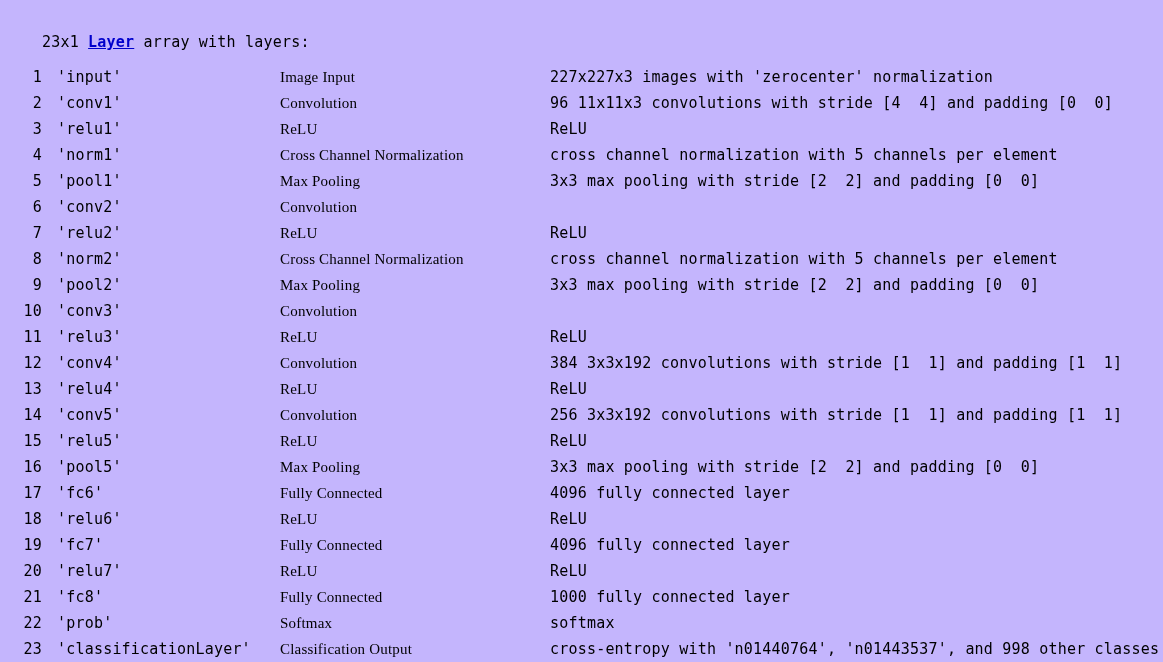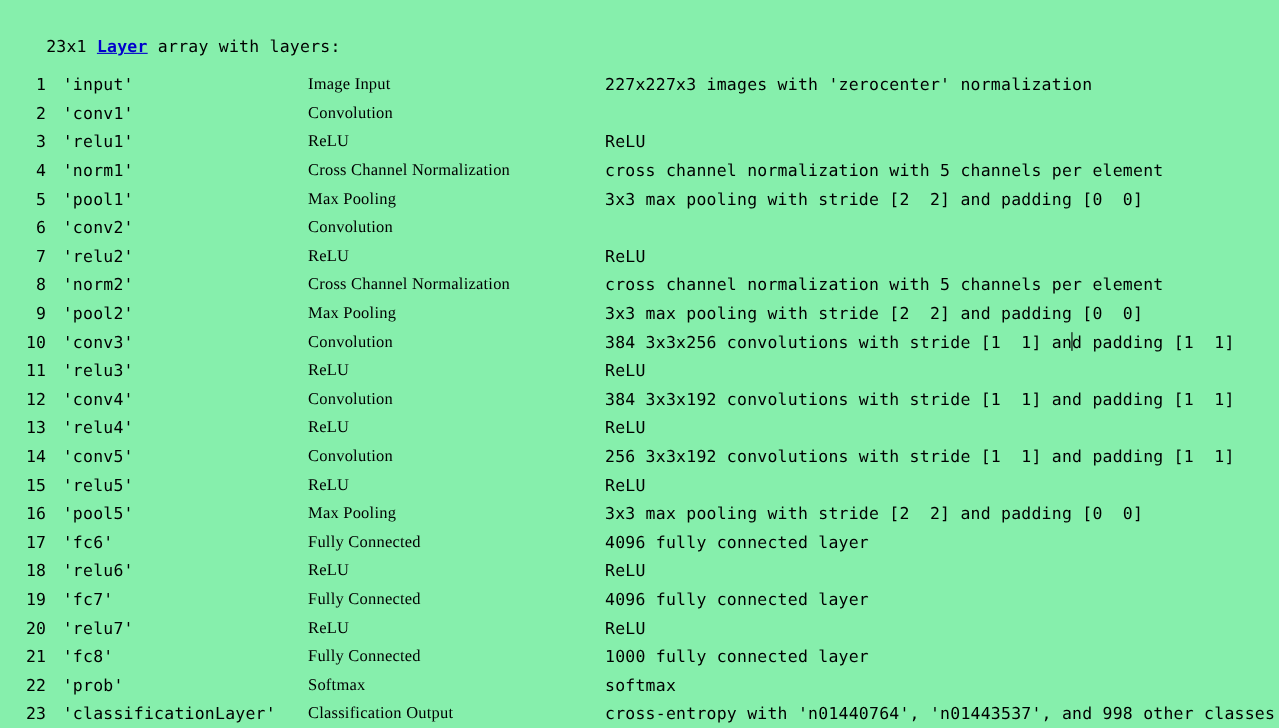--- a/index.html
+++ b/index.html
@@ -12,21 +12,21 @@
     height: 662px;
     overflow: hidden;
     font-family: "DejaVu Sans Mono", "Liberation Mono", monospace;
     color: #000000;
     -webkit-font-smoothing: antialiased;
   }
   #console {
     position: relative;
     width: 1163px;
     height: 662px;
-    background: #86efac;
+    background: #c4b5fd;
   }
   .header-line {
     position: absolute;
     left: 5px;
     top: 12px;
     font-size: 15px;
     line-height: 20px;
     white-space: pre;
     letter-spacing: 0.2px;
   }
@@ -88,29 +88,29 @@
 <body>
 
 <div id="console">
 
   <div class="header-line">
     <span>23x1 </span><span class="link">Layer</span><span> array with layers:</span>
   </div>
 
   <div class="rows" id="rows-container">
       <div class="row"><span class="col-index">1</span><span class="col-name">'input'</span><span class="col-type">Image Input</span><span class="col-desc caret-host">227x227x3 images with 'zerocenter' normalization</span></div>
-      <div class="row"><span class="col-index">2</span><span class="col-name">'conv1'</span><span class="col-type">Convolution</span></div>
+      <div class="row"><span class="col-index">2</span><span class="col-name">'conv1'</span><span class="col-type">Convolution</span><span class="col-desc caret-host">96 11x11x3 convolutions with stride [4  4] and padding [0  0]</span></div>
       <div class="row"><span class="col-index">3</span><span class="col-name">'relu1'</span><span class="col-type">ReLU</span><span class="col-desc caret-host">ReLU</span></div>
       <div class="row"><span class="col-index">4</span><span class="col-name">'norm1'</span><span class="col-type">Cross Channel Normalization</span><span class="col-desc caret-host">cross channel normalization with 5 channels per element</span></div>
       <div class="row"><span class="col-index">5</span><span class="col-name">'pool1'</span><span class="col-type">Max Pooling</span><span class="col-desc caret-host">3x3 max pooling with stride [2  2] and padding [0  0]</span></div>
       <div class="row"><span class="col-index">6</span><span class="col-name">'conv2'</span><span class="col-type">Convolution</span></div>
       <div class="row"><span class="col-index">7</span><span class="col-name">'relu2'</span><span class="col-type">ReLU</span><span class="col-desc caret-host">ReLU</span></div>
       <div class="row"><span class="col-index">8</span><span class="col-name">'norm2'</span><span class="col-type">Cross Channel Normalization</span><span class="col-desc caret-host">cross channel normalization with 5 channels per element</span></div>
       <div class="row"><span class="col-index">9</span><span class="col-name">'pool2'</span><span class="col-type">Max Pooling</span><span class="col-desc caret-host">3x3 max pooling with stride [2  2] and padding [0  0]</span></div>
-      <div class="row"><span class="col-index">10</span><span class="col-name">'conv3'</span><span class="col-type">Convolution</span><span class="col-desc caret-host"><span>384 3x3x256 convolutions with stride [1  1] an</span><span class="caret"></span><span>d padding [1  1]</span></span></div>
+      <div class="row"><span class="col-index">10</span><span class="col-name">'conv3'</span><span class="col-type">Convolution</span></div>
       <div class="row"><span class="col-index">11</span><span class="col-name">'relu3'</span><span class="col-type">ReLU</span><span class="col-desc caret-host">ReLU</span></div>
       <div class="row"><span class="col-index">12</span><span class="col-name">'conv4'</span><span class="col-type">Convolution</span><span class="col-desc caret-host">384 3x3x192 convolutions with stride [1  1] and padding [1  1]</span></div>
       <div class="row"><span class="col-index">13</span><span class="col-name">'relu4'</span><span class="col-type">ReLU</span><span class="col-desc caret-host">ReLU</span></div>
       <div class="row"><span class="col-index">14</span><span class="col-name">'conv5'</span><span class="col-type">Convolution</span><span class="col-desc caret-host">256 3x3x192 convolutions with stride [1  1] and padding [1  1]</span></div>
       <div class="row"><span class="col-index">15</span><span class="col-name">'relu5'</span><span class="col-type">ReLU</span><span class="col-desc caret-host">ReLU</span></div>
       <div class="row"><span class="col-index">16</span><span class="col-name">'pool5'</span><span class="col-type">Max Pooling</span><span class="col-desc caret-host">3x3 max pooling with stride [2  2] and padding [0  0]</span></div>
       <div class="row"><span class="col-index">17</span><span class="col-name">'fc6'</span><span class="col-type">Fully Connected</span><span class="col-desc caret-host">4096 fully connected layer</span></div>
       <div class="row"><span class="col-index">18</span><span class="col-name">'relu6'</span><span class="col-type">ReLU</span><span class="col-desc caret-host">ReLU</span></div>
       <div class="row"><span class="col-index">19</span><span class="col-name">'fc7'</span><span class="col-type">Fully Connected</span><span class="col-desc caret-host">4096 fully connected layer</span></div>
       <div class="row"><span class="col-index">20</span><span class="col-name">'relu7'</span><span class="col-type">ReLU</span><span class="col-desc caret-host">ReLU</span></div>

